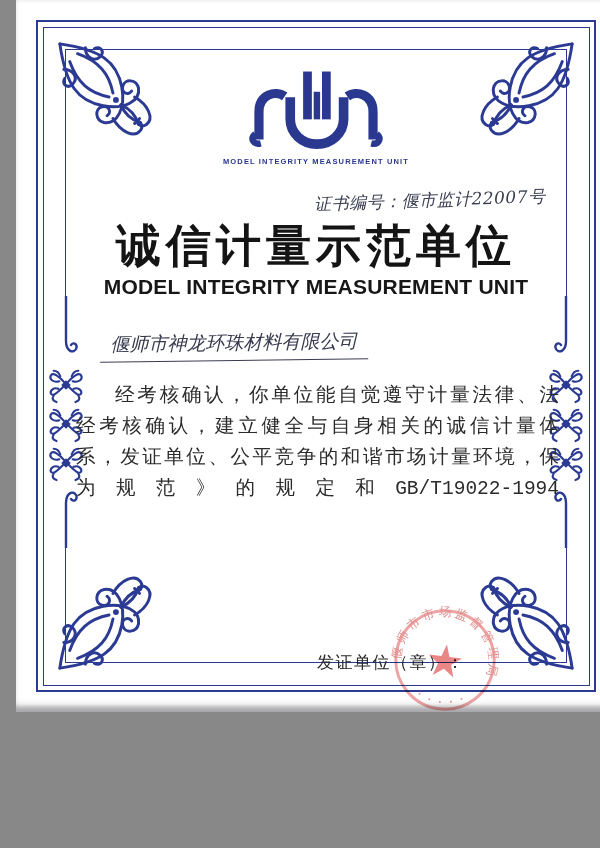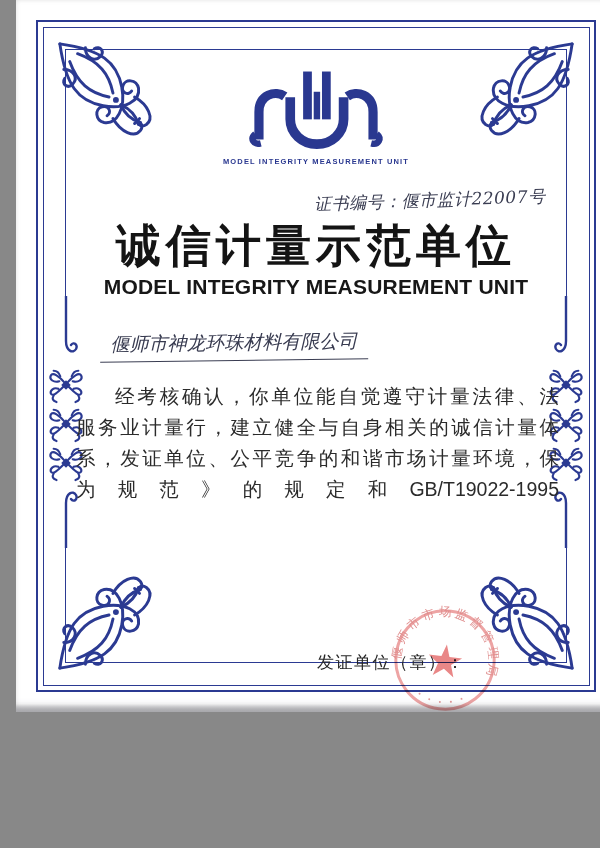--- a/index.html
+++ b/index.html
@@ -29,21 +29,21 @@
   .cert-no{position:absolute;top:189px;right:70px;font-family:"DejaVu Serif",serif;font-style:italic;
     font-size:17px;color:#3a3d52;transform:rotate(-2deg);letter-spacing:.5px;}
   .title-cn{position:absolute;top:216px;left:0;width:100%;text-align:center;
     font-family:"Liberation Serif",serif;font-weight:bold;font-size:45px;letter-spacing:5px;color:#141414;}
   .title-en{position:absolute;top:275px;left:0;width:100%;text-align:center;
     font-weight:bold;font-size:21px;letter-spacing:.2px;color:#171717;}
   .company{position:absolute;top:330px;left:84px;width:268px;text-align:center;
     font-family:"DejaVu Serif",serif;font-style:italic;font-size:19px;color:#383b50;
     border-bottom:1.6px solid #3a3d52;padding-bottom:4px;transform:rotate(-0.8deg);}
   .body-text{position:absolute;top:381px;left:60px;right:57px;
-    font-size:19.5px;line-height:31px;color:#2b2b2b;}
+    font-size:19.5px;line-height:31px;color:#2b2b2b;font-family:Liberation Mono, monospace;}
   .bl{text-align:justify;text-align-last:justify;}
   .bl.first{padding-left:2em;}
   .bl.last{text-align-last:left;}
   .issuer-label{position:absolute;top:651px;left:301px;font-size:17px;letter-spacing:1.5px;color:#262626;z-index:1;}
   .seal{position:absolute;top:603px;left:372px;width:114px;height:114px;z-index:2;
     mix-blend-mode:multiply;transform:rotate(7deg);opacity:.92;}
   .footer-org{position:absolute;top:745px;left:0;width:100%;text-align:center;
     font-size:20px;font-weight:600;letter-spacing:2.5px;color:#1f1f1f;}
   .edge-right{position:absolute;top:0;right:0;width:7px;height:100%;
     background:linear-gradient(to right,rgba(255,255,255,0),#b9b9bc);}
@@ -156,23 +156,23 @@
 
   <div class="cert-no">证书编号：偃市监计22007号</div>
 
   <div class="title-cn">诚信计量示范单位</div>
   <div class="title-en">MODEL INTEGRITY MEASUREMENT UNIT</div>
 
   <div class="company">偃师市神龙环珠材料有限公司</div>
 
   <div class="body-text">
     <div class="bl first">经考核确认，你单位能自觉遵守计量法律、法</div>
-    <div class="bl">服务业计量行，建立健全与自身相关的诚信计量体</div>
+    <div class="bl">经考核确认，建立健全与自身相关的诚信计量体</div>
     <div class="bl">系，发证单位、公平竞争的和谐市场计量环境，保</div>
-    <div class="bl">为规范》的规定和GB/T19022-1995</div>
+    <div class="bl">为规范》的规定和GB/T19022-1994</div>
   </div>
 
   <div class="issuer-label">发证单位（章）：</div>
   <svg class="seal" viewBox="0 0 116 116">
     <circle cx="58" cy="58" r="50" stroke="#ec9c9c" stroke-width="3" fill="none"></circle>
     <polygon points="58,42 62.1,54.3 75.1,54.4 64.7,62.2 68.6,74.6 58,67 47.4,74.6 51.3,62.2 40.9,54.4 53.9,54.3" fill="#e87d7d"></polygon>
     <defs>
         <path id="sealArc" d="M15.7,73.4 A45,45 0 1 1 100.3,73.4" fill="none"></path>
       </defs>
     <text font-size="12.5" fill="#dd8484" letter-spacing="3.5" font-family="Liberation Serif,serif">

